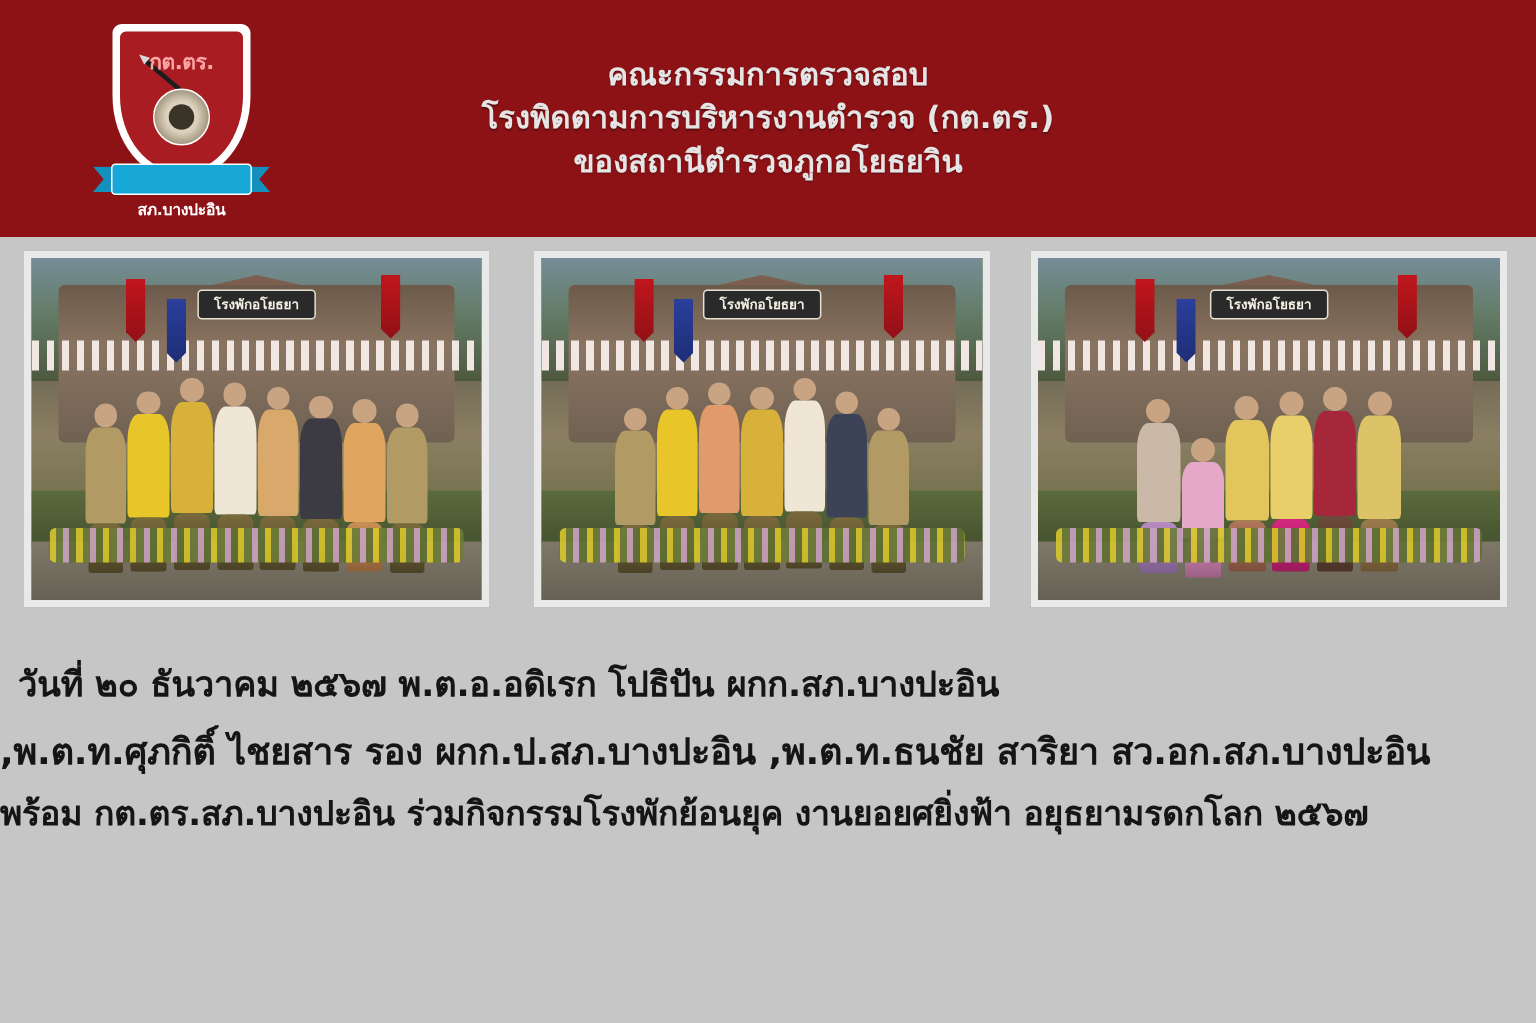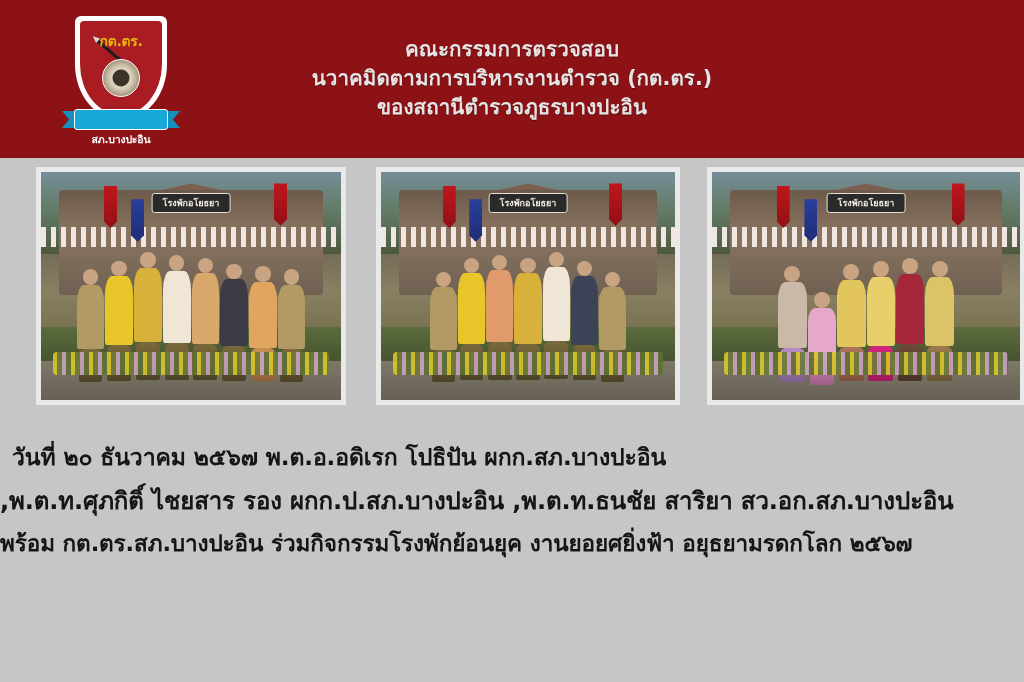--- a/index.html
+++ b/index.html
@@ -74,21 +74,21 @@
     border: 1.5px solid #ffffff;
     box-sizing: border-box;
     overflow: hidden;
   }
   .shield-top-text {
     position: absolute;
     left: 0;
     right: 0;
     top: 9px;
     text-align: center;
-    color: #eab308;
+    color: #fca5a5;
     font-size: 14px;
     font-weight: bold;
     letter-spacing: -0.3px;
   }
   .shield-seal {
     position: absolute;
     left: 50%;
     top: 38px;
     transform: translateX(-50%);
     width: 38px;
@@ -264,21 +264,20 @@
     height: 272px;
   }
   .photo {
     position: absolute;
     top: 9px;
     height: 238px;
     background: #6d7a63;
     border: 5px solid #e9e9e9;
     box-sizing: border-box;
     overflow: hidden;
-    margin-left: 20px;
   }
   .photo.p1 { left: 16px;  width: 310px; }
   .photo.p2 { left: 356px; width: 304px; }
   .photo.p3 { left: 687px; width: 318px; }
 
   
   .scene {
     position: absolute;
     inset: 0;
     background:
@@ -443,22 +442,22 @@
       <div class="ribbon-tail l"></div>
       <div class="ribbon-tail r"></div>
       <div class="ribbon-band">
         <span class="ribbon-text">สภ.บางปะอิน</span>
       </div>
     </div>
   </div>
 
   <div class="header-title-block">
     <div class="header-line">คณะกรรมการตรวจสอบ</div>
-    <div class="header-line">นวาคมิดตามการบริหารงานตำรวจ (กต.ตร.)</div>
-    <div class="header-line">ของสถานีตำรวจภูธรบางปะอิน</div>
+    <div class="header-line">โรงพิดตามการบริหารงานตำรวจ (กต.ตร.)</div>
+    <div class="header-line">ของสถานีตำรวจภูกอโยธยาิน</div>
   </div>
 
 </div>
 
 <div class="photo-strip">
 
   <div class="photo p1">
     <div class="scene">
       <div class="sky"></div>
       <div class="roof"></div>

